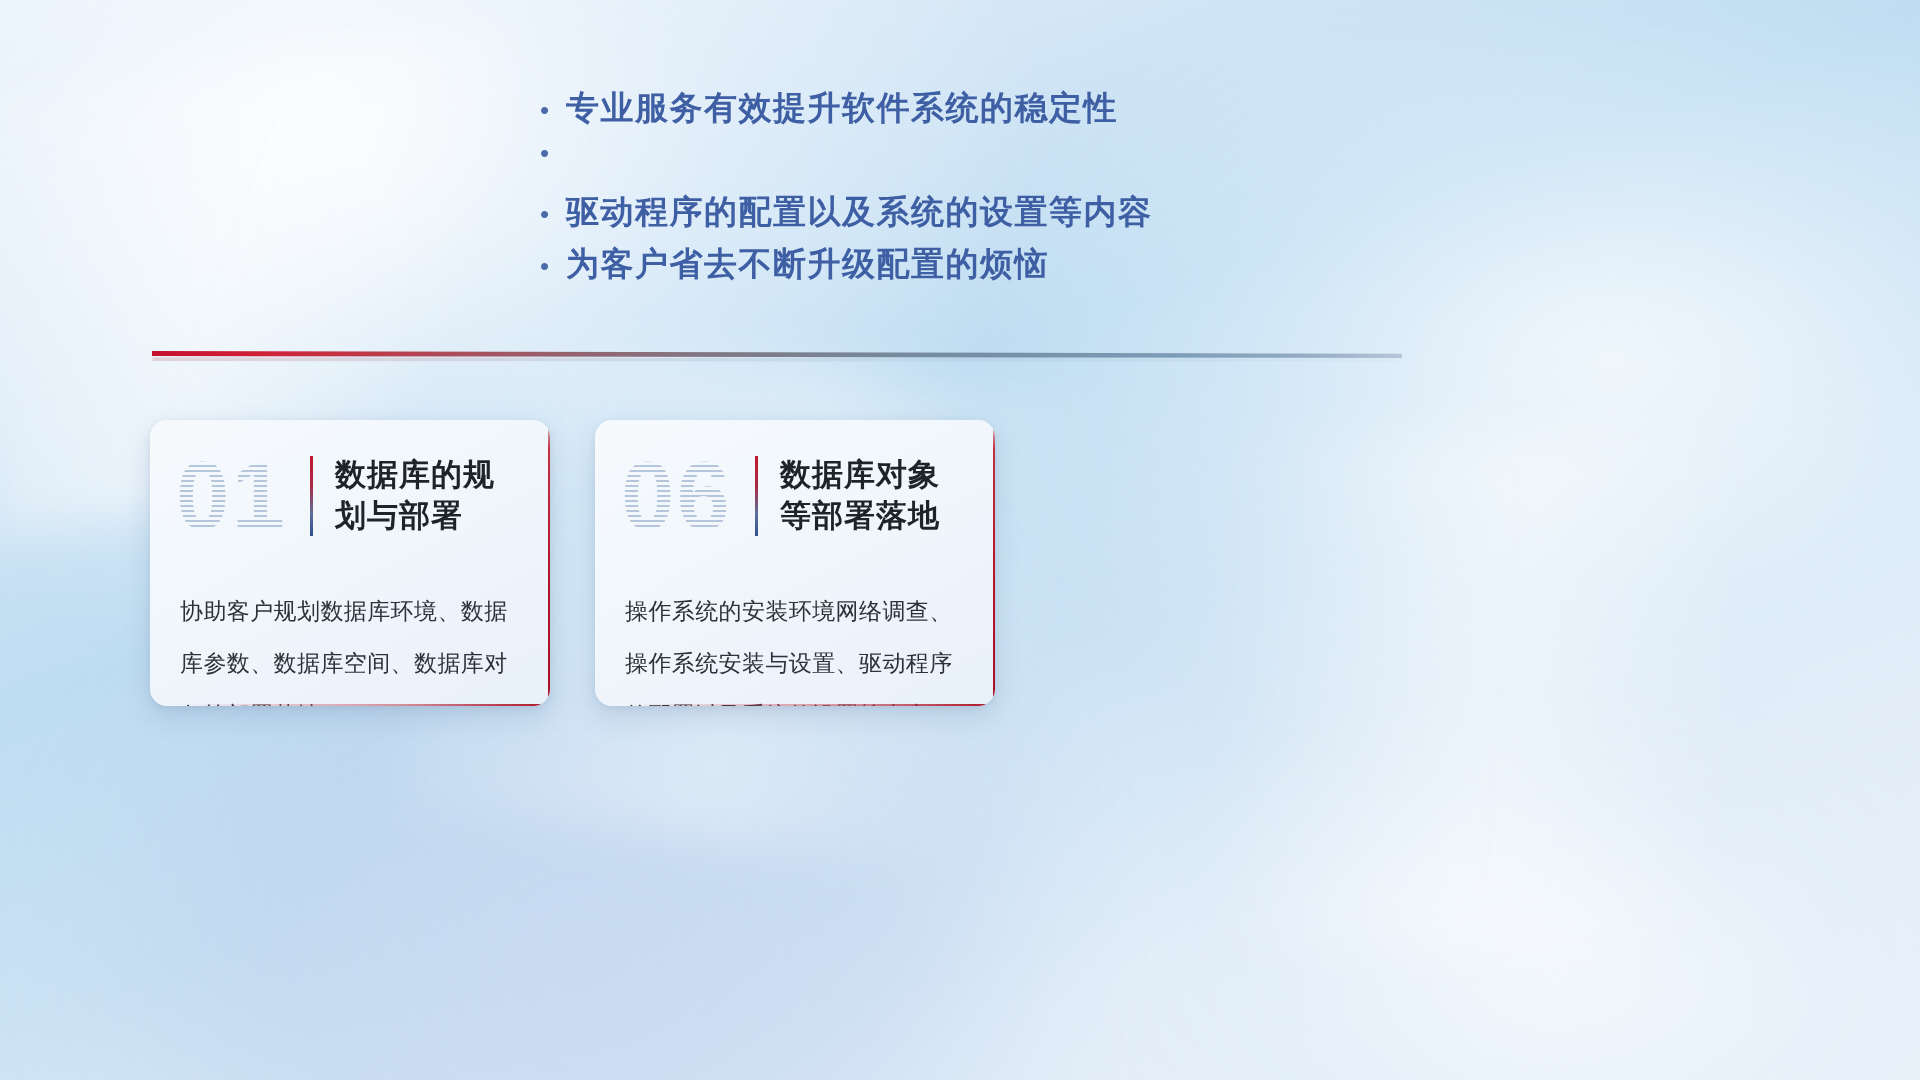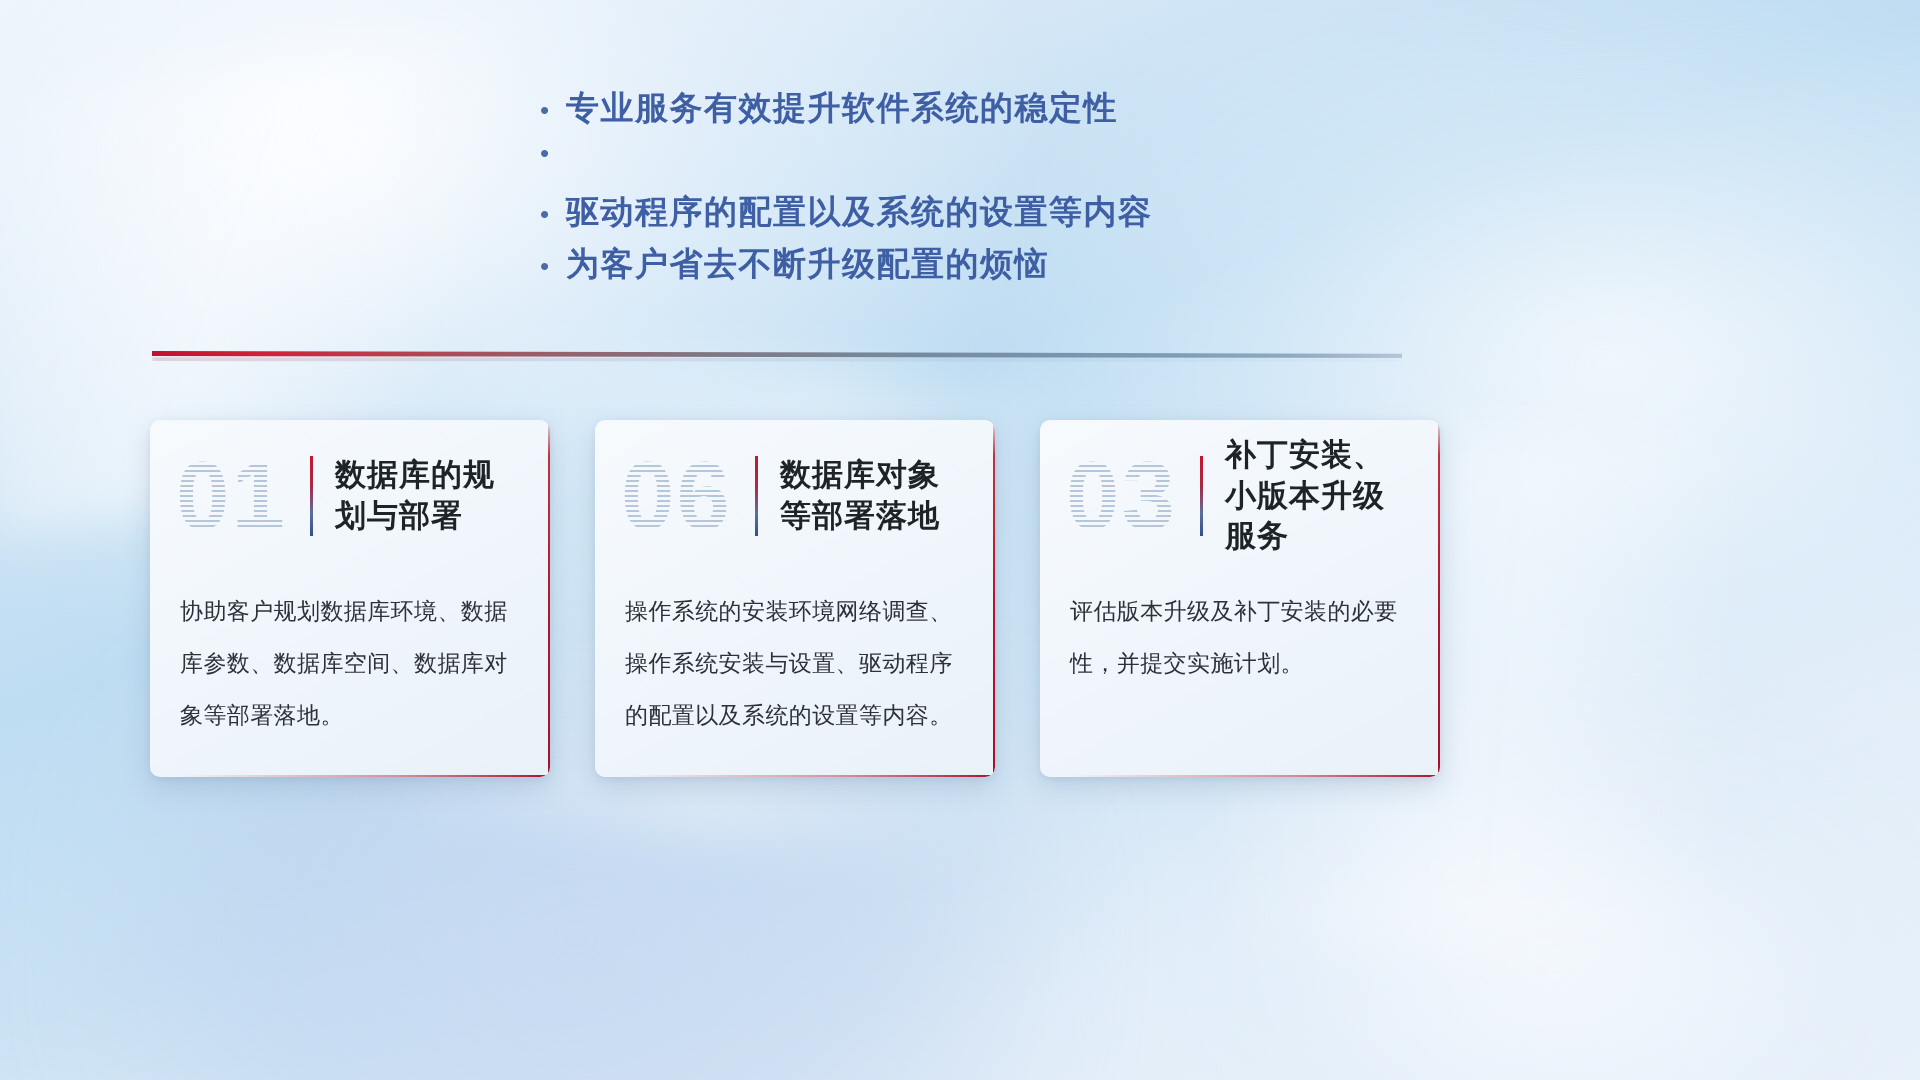--- a/index.html
+++ b/index.html
@@ -145,22 +145,22 @@
   .cards {
     position: absolute;
     left: 150px; top: 420px;
     width: 1620px;
     display: flex;
     gap: 45px;
   }
   .card {
     position: relative;
     width: 400px;
-    height: 357px;
-    border-radius: 10px;
+    height: 286px;
+    border-radius: 17px;
     background: linear-gradient(152deg, #f6fafd 0%, #f2f7fc 38%, #eef4fb 66%, #e9f1f9 100%);
     box-shadow: 0 10px 26px rgba(96,124,160,0.22), 0 2px 6px rgba(96,124,160,0.12);
     overflow: hidden;
   }
   .card::after {
     content: "";
     position: absolute;
     right: 0; top: 0;
     width: 2px; height: 100%;
     background: linear-gradient(180deg, #d8e2ec 0%, #c2303f 10%, #b3142c 55%, #a81128 100%);
@@ -276,24 +276,15 @@
     <div class="card">
       <div class="card-head">
         <div class="ghost-number"><span>06</span></div>
         <div class="title-bar"></div>
         <div class="card-title">数据库对象等部署落地</div>
       </div>
       <div class="card-body">操作系统的安装环境网络调查、操作系统安装与设置、驱动程序的配置以及系统的设置等内容。</div>
       <div class="card-accent-bottom"></div>
     </div>
 
-    <div class="card">
-      <div class="card-head">
-        <div class="ghost-number"><span>03</span></div>
-        <div class="title-bar"></div>
-        <div class="card-title">补丁安装、小版本升级服务</div>
-      </div>
-      <div class="card-body">评估版本升级及补丁安装的必要性，并提交实施计划。</div>
-      <div class="card-accent-bottom"></div>
-    </div>
 
   </div>
 </div>
 
 </body></html>

